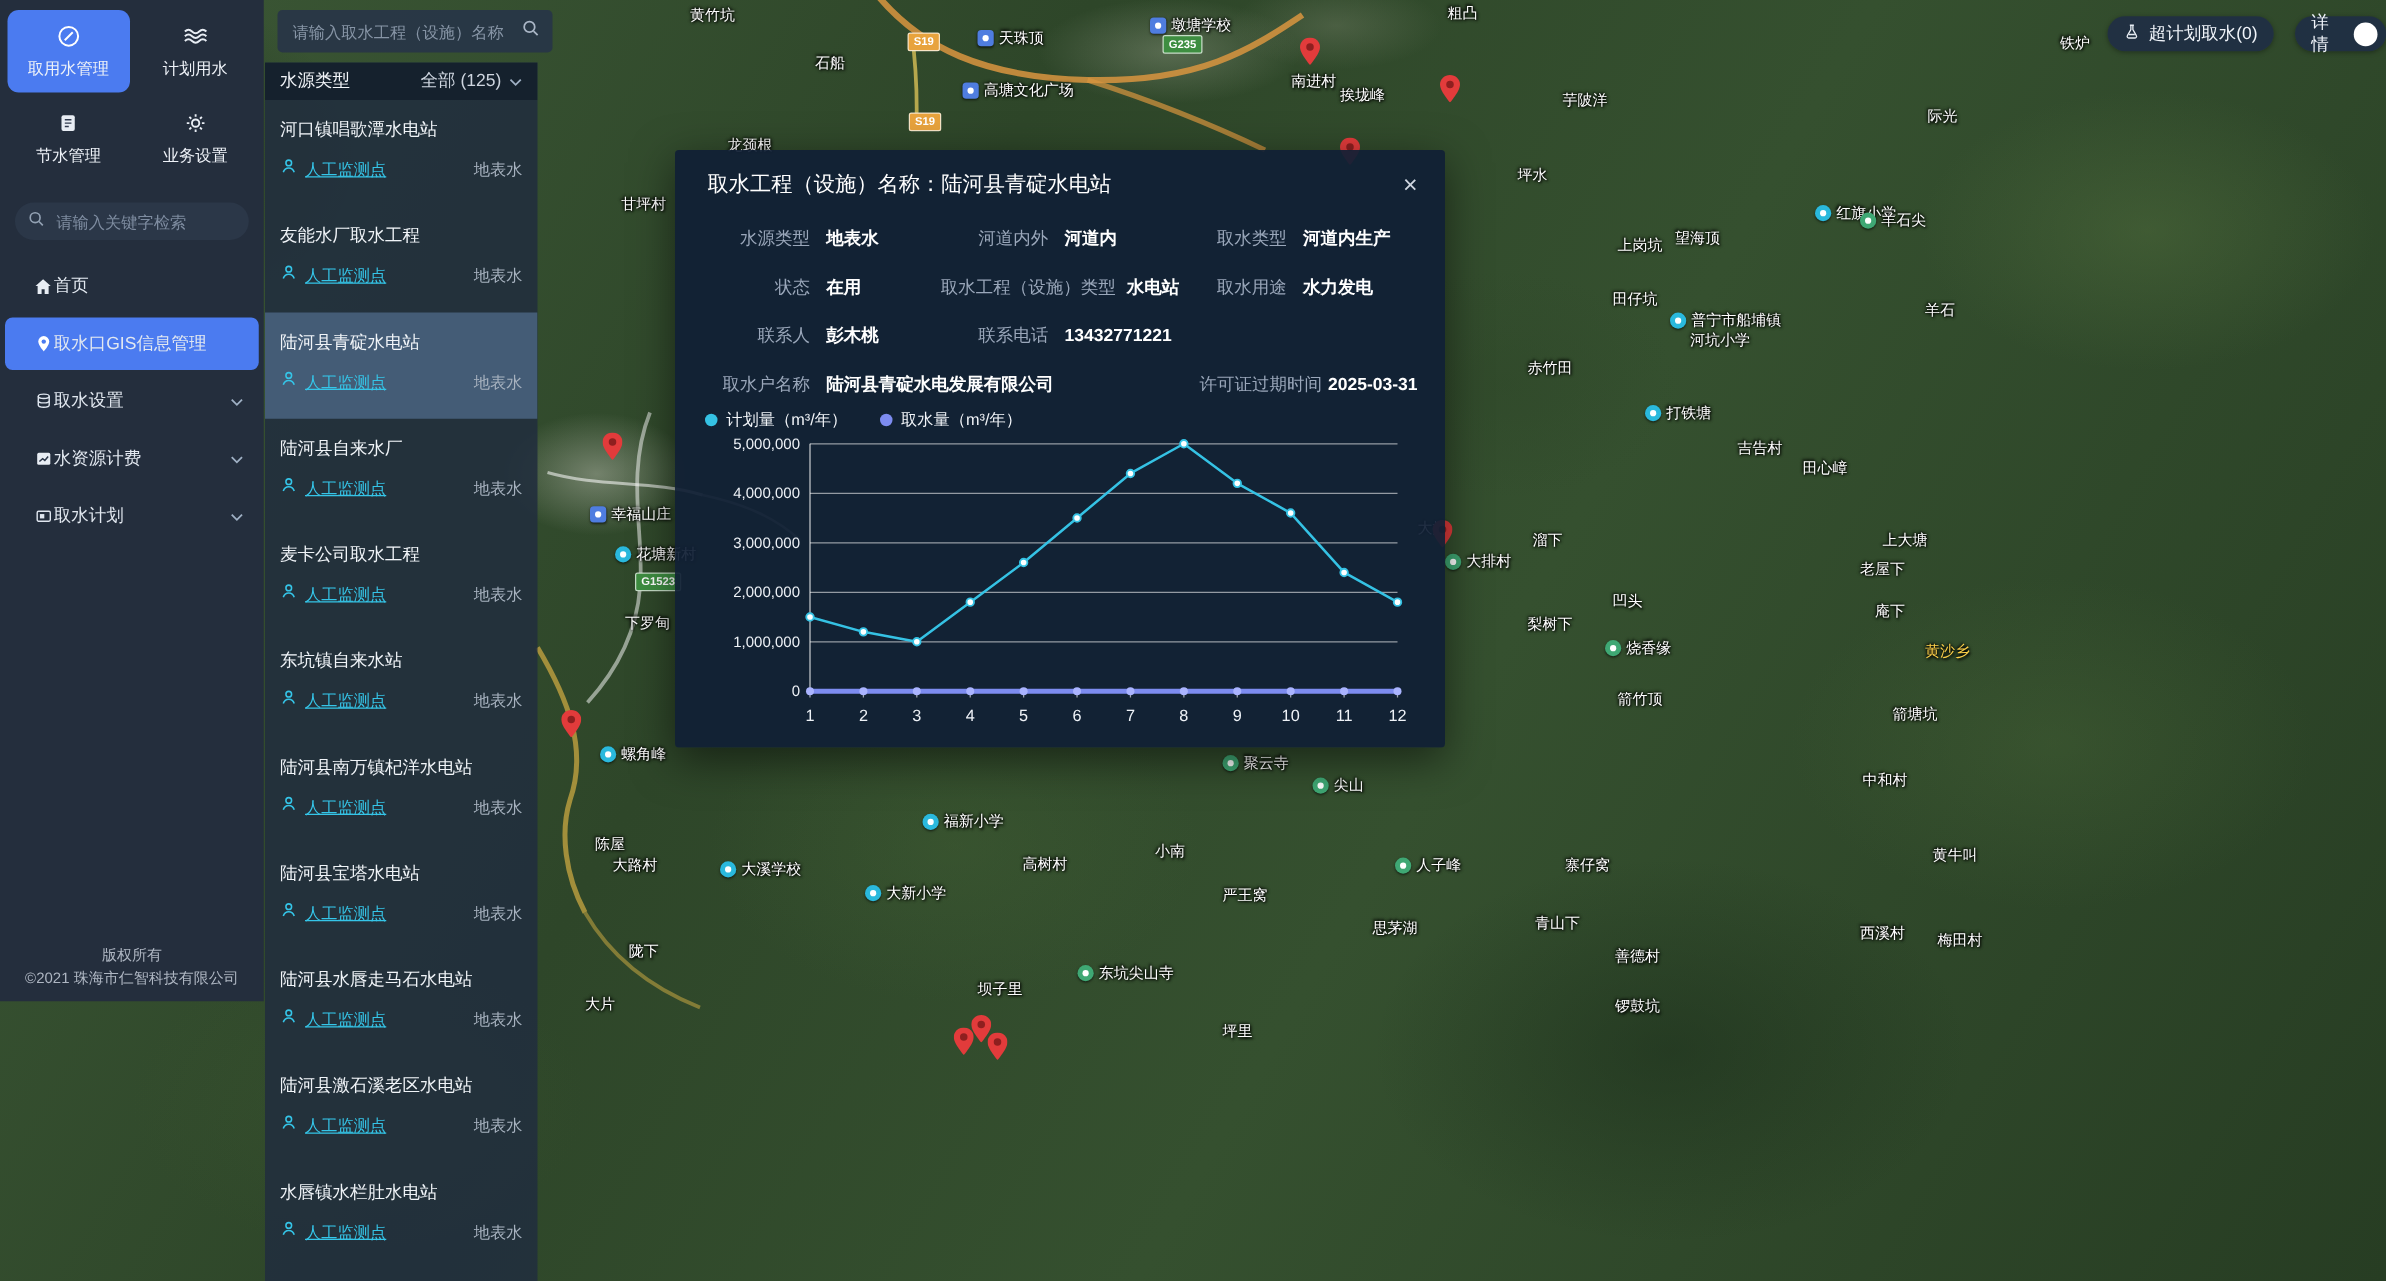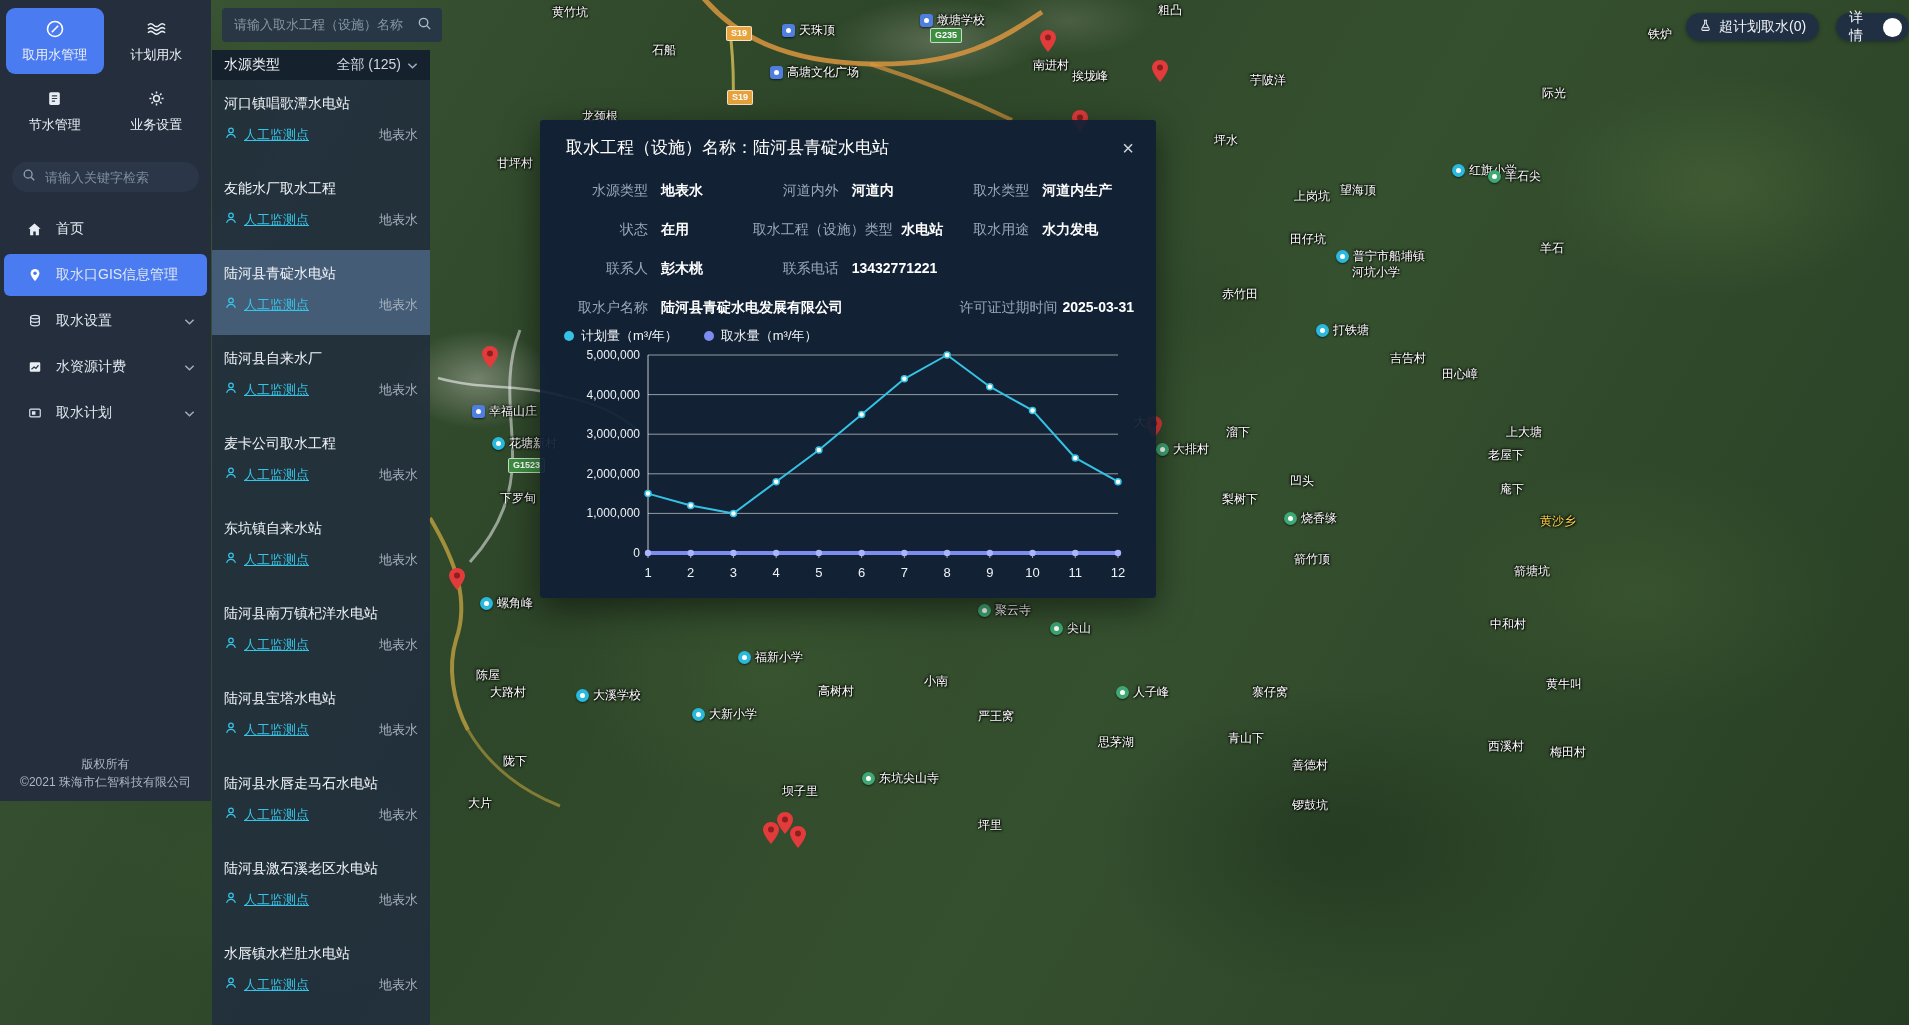--- a/index.html
+++ b/index.html
@@ -42,28 +42,28 @@
   .sidebar{position:absolute;left:0;top:0;width:211px;height:801px;background:#242e3d;z-index:5;}
   .navgrid{display:grid;grid-template-columns:1fr 1fr;gap:4px;padding:8px 6px 4px;}
   .navcard{height:66px;display:flex;flex-direction:column;align-items:center;justify-content:center;gap:7px;
     color:#eef2f8;font-size:13px;border-radius:9px;cursor:pointer;}
   .navcard.active{background:#4b7bf0;}
   .navcard .navicon{height:20px;display:flex;align-items:center;}
   .side-search{margin:14px 12px 10px;height:30px;border-radius:15px;background:#2b3748;display:flex;align-items:center;padding:0 10px;gap:7px;}
   .side-search input{flex:1;background:transparent;border:0;outline:none;color:#dfe6ef;font-size:13px;font-family:inherit;}
   .side-search input::placeholder{color:#7e8ca0;}
   .menu{margin-top:14px;display:flex;flex-direction:column;}
-  .menu-item{height:46px;display:flex;align-items:center;padding:0 16px 0 26px;color:#e2e8f0;font-size:14px;gap:13px;cursor:pointer;}
+  .menu-item{height:46px;display:flex;align-items:center;padding:0 16px 0 26px;color:#e2e8f0;font-size:14px;cursor:pointer;}
   .menu-item .grow{flex:1;}
   .menu-item.active{background:#4b7bf0;margin:0 4px;padding:0 12px 0 22px;border-radius:6px;height:42px;margin-top:2px;margin-bottom:2px;}
   .copyright{position:absolute;bottom:10px;left:0;width:100%;text-align:center;color:#aeb6c2;font-size:12px;line-height:18px;}
 
   
   .panel-search{position:absolute;left:222px;top:8px;width:200px;height:34px;background:rgba(40,54,71,.95);
-    border-radius:4px;display:flex;align-items:center;padding:0 10px;gap:6px;z-index:4;font-family:Liberation Serif, serif;}
+    border-radius:4px;display:flex;align-items:center;padding:0 10px;gap:6px;z-index:4;}
   .panel-search input{flex:1;background:transparent;border:0;outline:none;color:#dfe6ef;font-size:13px;font-family:inherit;min-width:0;}
   .panel-search input::placeholder{color:#8795a6;}
   .list-panel{position:absolute;left:212px;top:50px;width:218px;bottom:0;background:rgba(33,46,62,.88);z-index:4;overflow:hidden;}
   .list-header{height:30px;background:rgba(21,32,45,.92);display:flex;align-items:center;justify-content:space-between;padding:0 12px;color:#f2f5f9;font-size:14px;}
   .list-header .fv{display:flex;align-items:center;gap:6px;color:#cfd6e0;cursor:pointer;}
   .station{padding:15px 12px 0 12px;height:70px;box-sizing:content-box;cursor:pointer;}
   .station.selected{background:rgba(72,95,124,.92);}
   .station .sname{color:#f0f4f8;font-size:14px;}
   .station .srow{margin-top:13px;display:flex;align-items:center;gap:6px;}
   .station .monitor{color:#35c5e8;font-size:13px;text-decoration:underline;}

